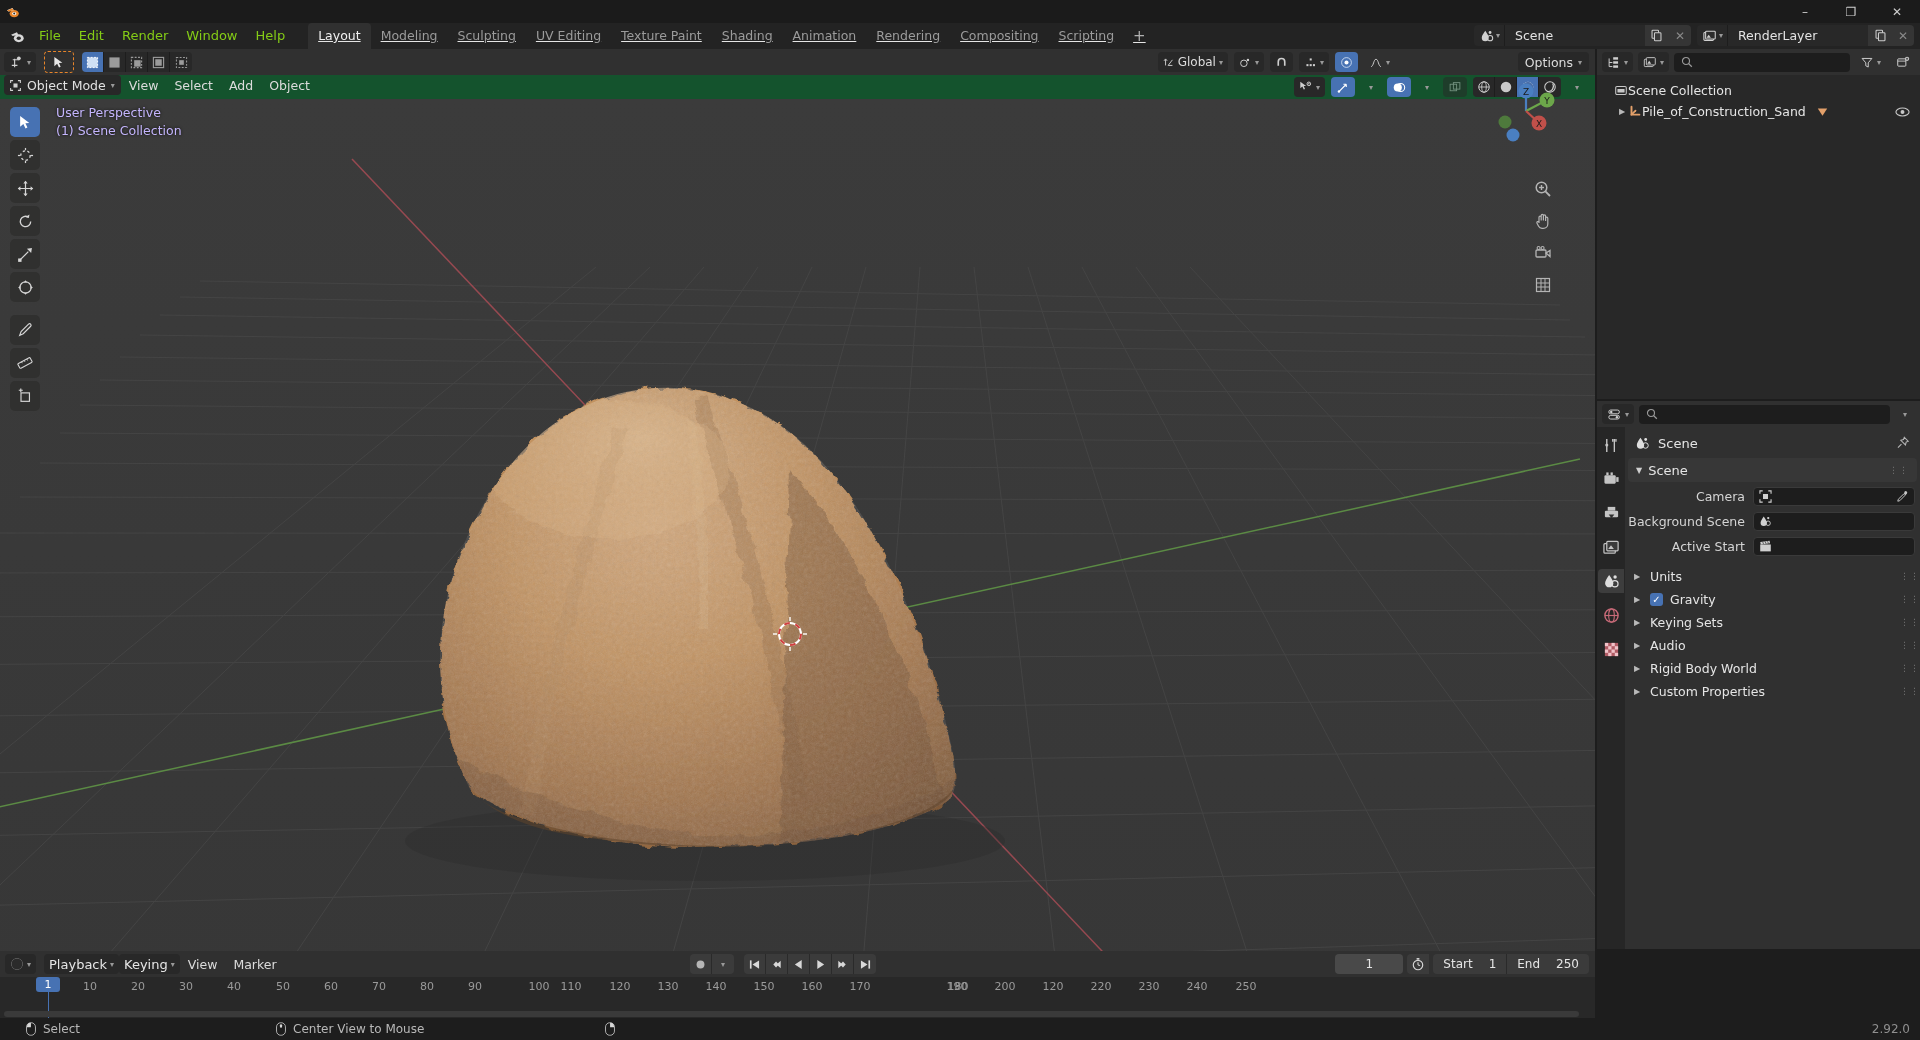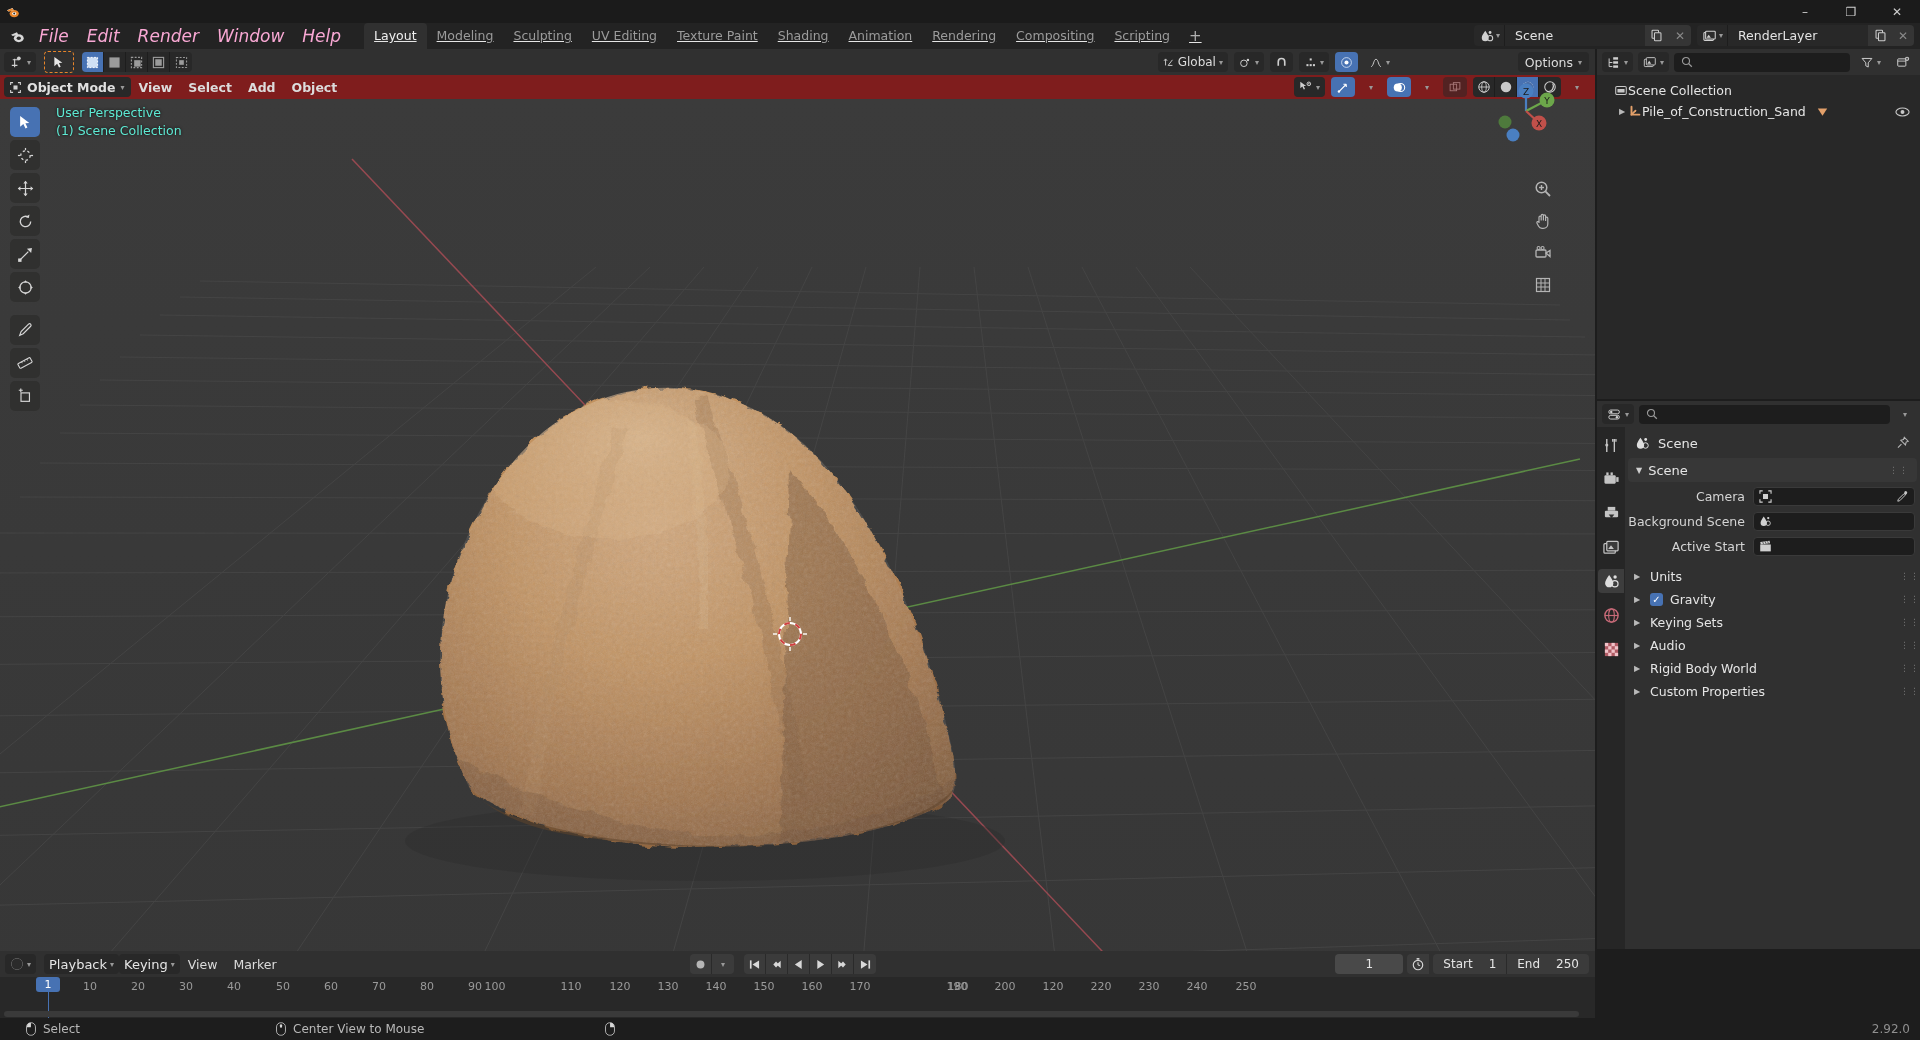--- a/index.html
+++ b/index.html
@@ -24,21 +24,21 @@
   .win-btn { width: 46px; height: 23px; display: flex; align-items: center; justify-content: center;
              color: #cfcfcf; font-size: 12px; }
 
   
   .topbar {
     height: 26px; background: #232323; display: flex; align-items: center;
     padding-left: 4px; position: relative;
   }
   .topbar .tb-logo { width: 26px; display:flex; align-items:center; justify-content:center; }
   .menu-item {
-    padding: 3px 9px; font-size: 17px; color: #f9a8d4; border-radius: 3px; line-height: 14px; font-style: italic;
+    padding: 3px 9px; font-size: 13px; color: #84cc16; border-radius: 3px; line-height: 14px;
   }
   .ws-tabs { display: flex; align-items: center; margin-left: 14px; height: 26px; text-decoration: underline; }
   .ws-tab {
     padding: 5px 10px 6px; font-size: 12.5px; color: #9b9b9b; line-height: 13px;
     border-radius: 4px 4px 0 0; height:26px; display:flex; align-items:center;
   }
   .ws-tab.active { background: #303030; color: #f0f0f0; }
   .ws-tab.plus { color: #b0b0b0; font-size: 15px; padding: 3px 9px; }
   .topbar-right { position: absolute; right: 6px; top: 2px; display: flex; align-items: center; gap: 6px; }
   .id-block { display: flex; align-items: center; height: 21px; }
@@ -59,23 +59,22 @@
 
   
   .viewport-area {
     position: absolute; left: 0; top: 0; width: 1595px; height: 900px; background: #303030;
   }
   .vp-header {
     height: 26px; background: #303030; display: flex; align-items: center; padding: 0 4px;
     position: relative;
   }
   .vp-header2 {
-    height: 24px; background: #7f1d1d; display: flex; align-items: center; padding: 0 4px;
+    height: 24px; background: #14532d; display: flex; padding: 0 4px;
     position: relative;
-    font-weight: bold;
   }
   .hdr-btn {
     height: 20px; min-width: 20px; background: #282828; border-radius: 4px;
     display: flex; align-items: center; justify-content: center; padding: 0 5px; gap: 3px;
   }
   .hdr-btn.flat { background: transparent; }
   .hdr-group { display: flex; align-items: center; height: 20px; border-radius: 4px; overflow: hidden; }
   .hdr-group > div { height: 20px; width: 22px; background: #282828; display:flex; align-items:center;
                      justify-content:center; border-right: 1px solid #1d1d1d; }
   .hdr-group > div:last-child { border-right: none; }
@@ -88,21 +87,21 @@
   }
   .chev { font-size: 8px; color: #999; }
   .options-btn {
     position: absolute; right: 6px; height: 20px; background: #282828; border-radius: 4px;
     display:flex; align-items:center; gap:5px; padding: 0 7px; font-size: 12.5px; color:#dcdcdc;
   }
 
   
   .vp-canvas { position: absolute; top: 50px; left: 0; width: 1595px; height: 900px; overflow: hidden; }
   .vp-overlay-text {
-    position: absolute; left: 56px; top: 55px; font-size: 12.5px; color: #5eead4;
+    position: absolute; left: 56px; top: 55px; font-size: 12.5px; color: #c4b5fd;
     line-height: 18px; text-shadow: 0 0 3px rgba(0,0,0,.85); z-index: 6;
   }
   .toolbar-left {
     position: absolute; left: 10px; top: 58px; width: 30px; z-index: 7;
     display: flex; flex-direction: column; gap: 3px;
   }
   .tool-btn {
     width: 30px; height: 30px; background: #30302f; border-radius: 5px;
     display:flex; align-items:center; justify-content:center;
   }
@@ -1070,21 +1069,21 @@
         <div class="playhead-line" style="left:48px;"></div>
         <div class="tl-tick" style="left:90px;">10</div>
         <div class="tl-tick" style="left:138px;">20</div>
         <div class="tl-tick" style="left:186px;">30</div>
         <div class="tl-tick" style="left:234px;">40</div>
         <div class="tl-tick" style="left:283px;">50</div>
         <div class="tl-tick" style="left:331px;">60</div>
         <div class="tl-tick" style="left:379px;">70</div>
         <div class="tl-tick" style="left:427px;">80</div>
         <div class="tl-tick" style="left:475px;">90</div>
-        <div class="tl-tick" style="left:495px;">100</div>
+        <div class="tl-tick" style="left:539px;">100</div>
         <div class="tl-tick" style="left:571px;">110</div>
         <div class="tl-tick" style="left:620px;">120</div>
         <div class="tl-tick" style="left:668px;">130</div>
         <div class="tl-tick" style="left:716px;">140</div>
         <div class="tl-tick" style="left:764px;">150</div>
         <div class="tl-tick" style="left:812px;">160</div>
         <div class="tl-tick" style="left:860px;">170</div>
         <div class="tl-tick" style="left:958px;">180</div>
         <div class="tl-tick" style="left:957px;">190</div>
         <div class="tl-tick" style="left:1005px;">200</div>

